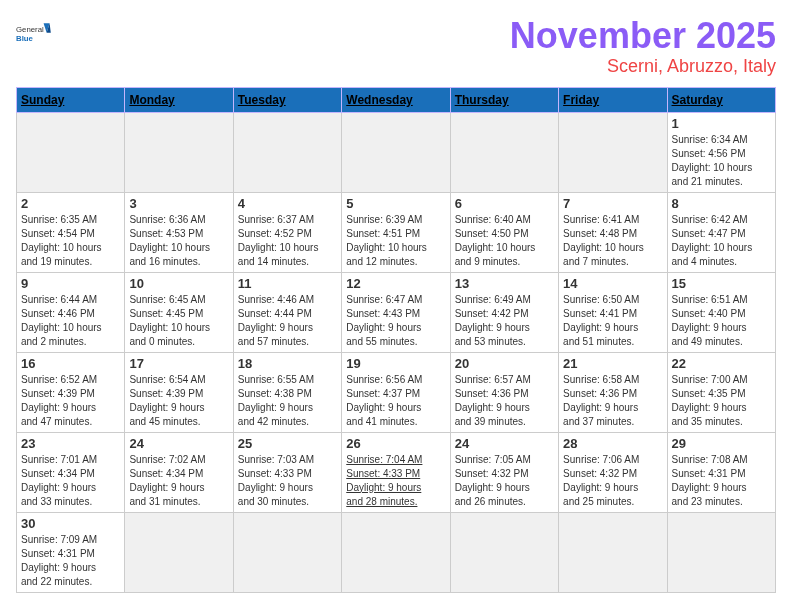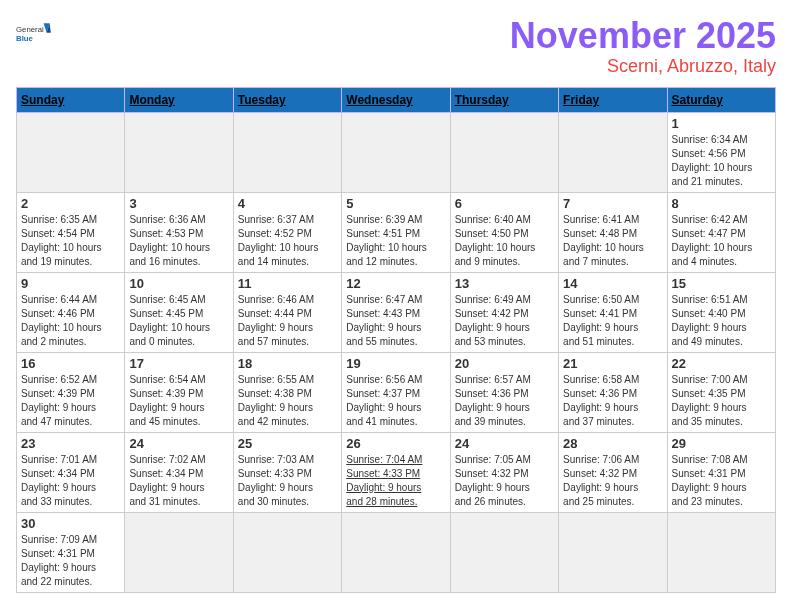--- a/index.html
+++ b/index.html
@@ -198,21 +198,21 @@
         </td>
         <td>
           <span class="day-number">10</span>
           <span class="day-info" style="white-space:pre-line;">Sunrise: 6:45 AM
 Sunset: 4:45 PM
 Daylight: 10 hours
 and 0 minutes.</span>
         </td>
         <td>
           <span class="day-number">11</span>
-          <span class="day-info" style="white-space:pre-line;">Sunrise: 6:46 AM
+          <span class="day-info" style="white-space:pre-line;">Sunrise: 4:46 AM
 Sunset: 4:44 PM
 Daylight: 9 hours
 and 57 minutes.</span>
         </td>
         <td>
           <span class="day-number">12</span>
           <span class="day-info" style="white-space:pre-line;">Sunrise: 6:47 AM
 Sunset: 4:43 PM
 Daylight: 9 hours
 and 55 minutes.</span>

